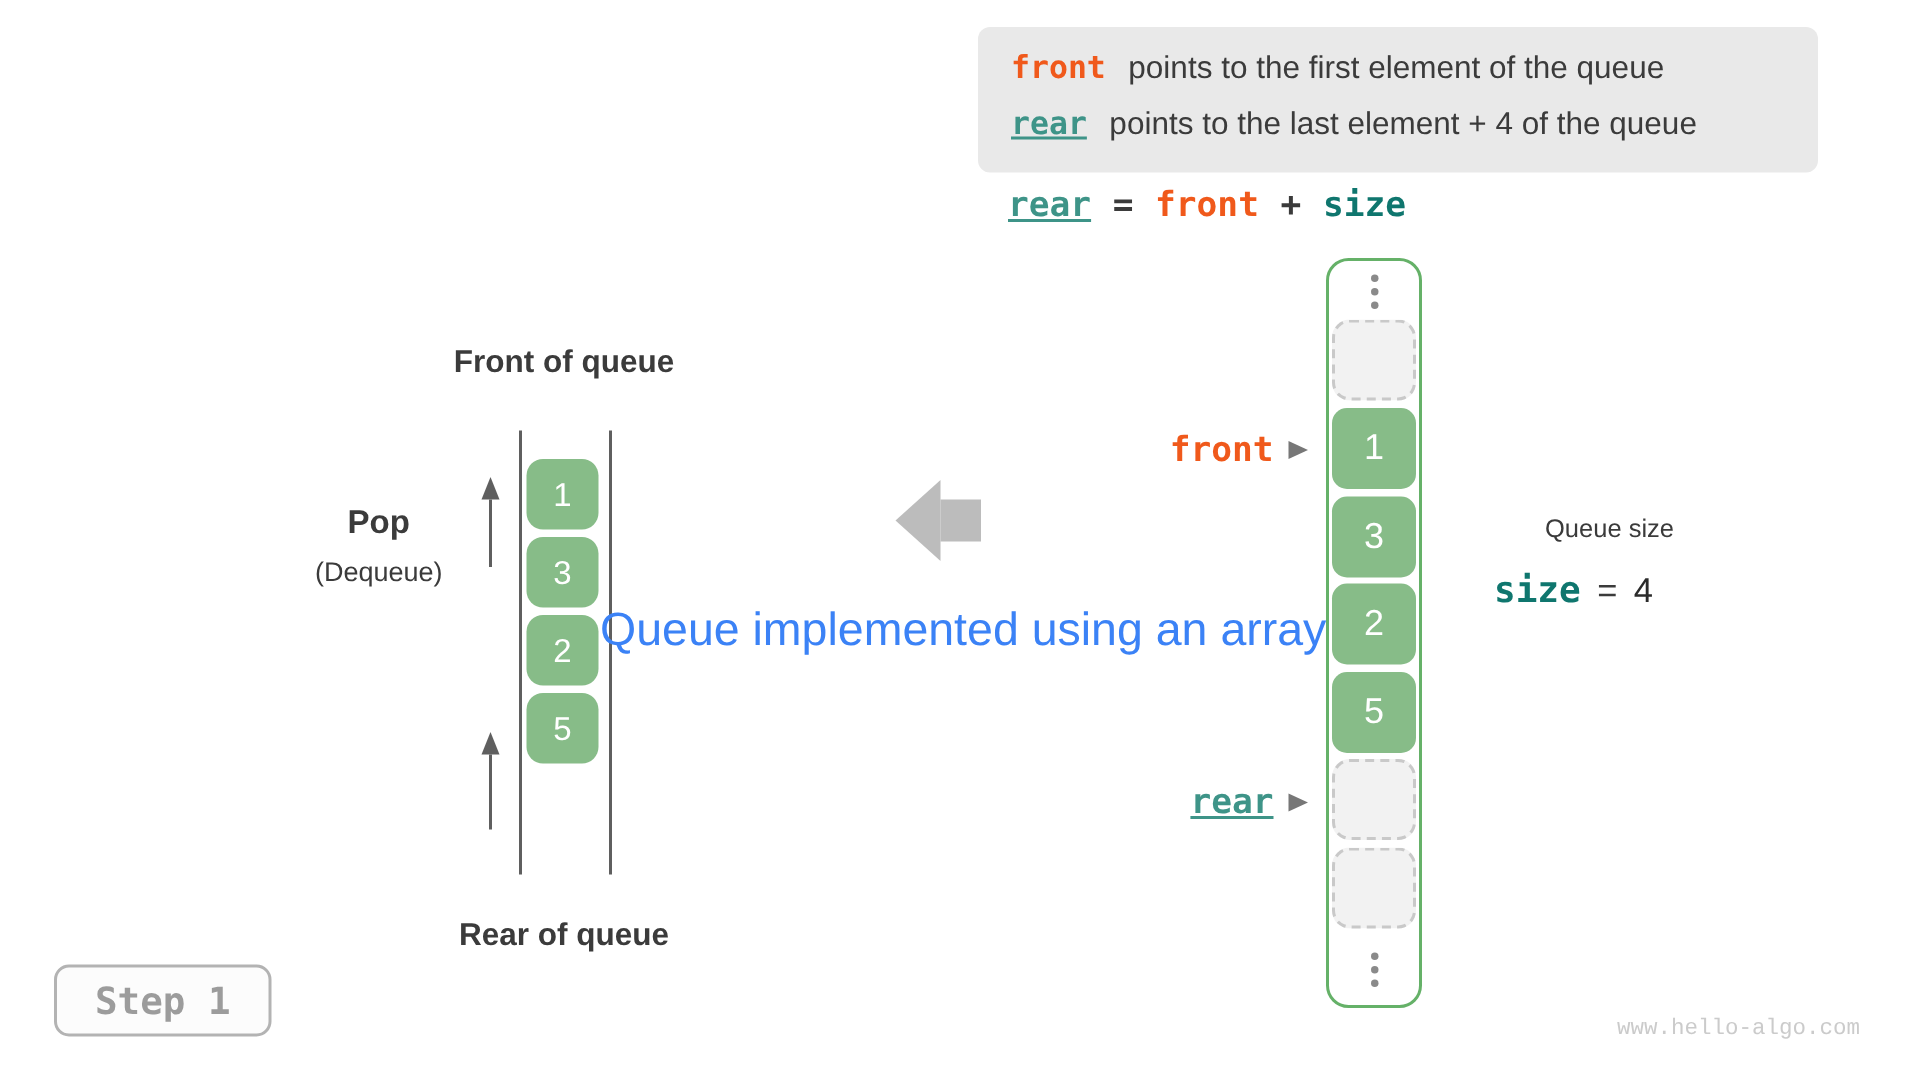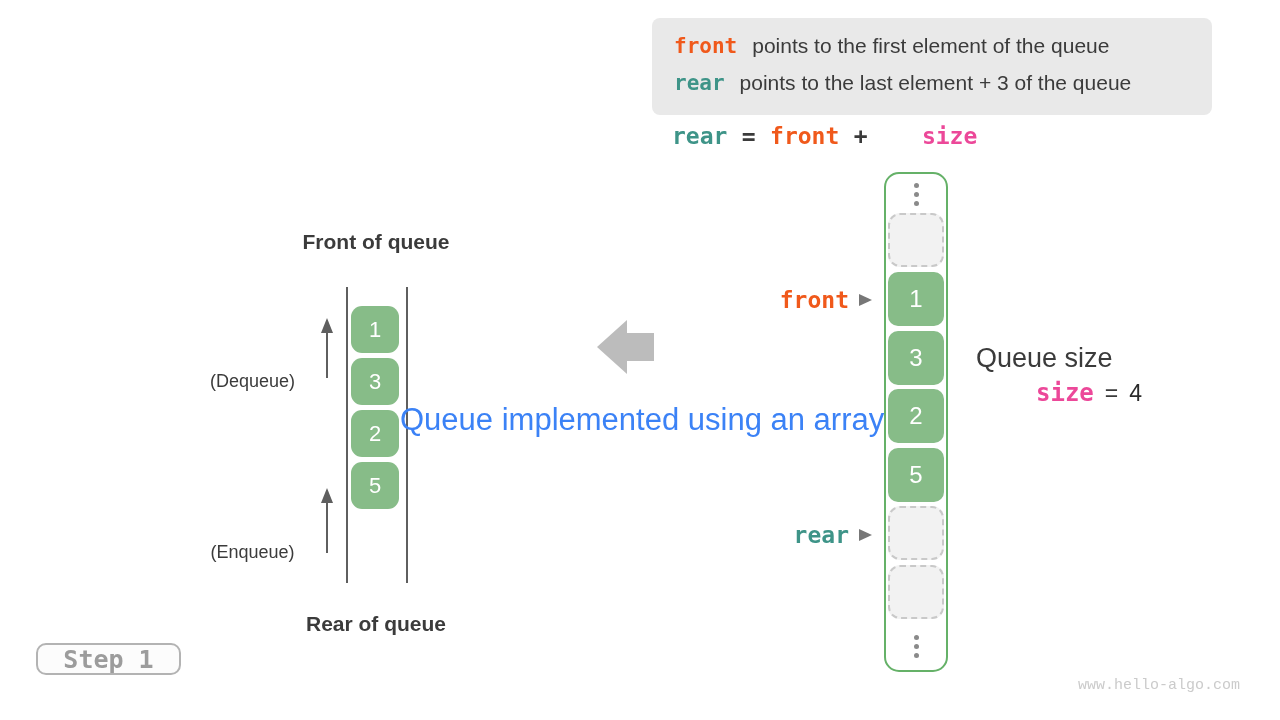--- a/index.html
+++ b/index.html
@@ -8,22 +8,22 @@
     position: relative;
     width: 1280px;
     height: 720px;
     background: #ffffff;
     overflow: hidden;
     font-family: "Liberation Sans", sans-serif;
     color: #3b3b3b;
   }
   .mono { font-family: "DejaVu Sans Mono", monospace; font-weight: bold; }
   .orange { color: #f0591b; }
-  .teal   { color: #3e9488; }
-  .blue   { color: #ec4899; margin-left: 40px; }
+  .teal   { color: #3e9488; text-decoration: underline; }
+  .blue   { color: #0f766e; }
 
   
   .legend {
     position: absolute; left: 652px; top: 18px;
     width: 560px; height: 97px;
     background: #e9e9e9; border-radius: 8px;
     padding: 9px 0 0 22px;
   }
   .legend-line { height: 37px; line-height: 37px; font-size: 21px; white-space: nowrap; }
   .legend-line .kw { font-size: 21px; margin-right: 15px; }
@@ -87,29 +87,29 @@
     display: flex; align-items: center; justify-content: flex-end; gap: 10px;
   }
   .pointer-row .plabel { font-size: 23px; line-height: 28px; }
   .tri-right {
     width: 0; height: 0;
     border-top: 6px solid transparent; border-bottom: 6px solid transparent;
     border-left: 13px solid #777777;
   }
 
   
-  .size-title { position: absolute; left: 976px; top: 343px; font-size: 27px; color: #3b3b3b; }
+  .size-title { position: absolute; left: 1030px; top: 343px; font-size: 17px; color: #3b3b3b; }
   .size-eq { position: absolute; left: 996px; top: 379px; font-size: 23px; white-space: nowrap; }
   .size-eq .var { font-family: "DejaVu Sans Mono", monospace; font-weight: bold; font-size: 24px; }
   .size-eq .op { margin: 0 11px; color: #3b3b3b; }
   .size-eq .val { color: #2b2b2b; }
 
   
   .step-badge {
-    position: absolute; left: 36px; top: 643px; width: 145px; height: 32px;
+    position: absolute; left: 36px; top: 643px; width: 145px; height: 48px;
     border: 2px solid #b3b3b3; border-radius: 10px; background: #fcfcfc;
     display: flex; align-items: center; justify-content: center;
     font-family: "DejaVu Sans Mono", monospace; font-weight: bold;
     font-size: 25px; color: #9c9c9c;
   }
   .watermark {
     position: absolute; left: 1040px; top: 677px; width: 200px;
     text-align: right; font-family: Liberation Mono, monospace;
     font-size: 15px; color: #cbcbcb;
   }
@@ -117,21 +117,21 @@
 </head>
 <body>
 
 <div class="canvas">
 
   <div class="legend">
     <div class="legend-line">
       <span class="kw mono orange">front</span><span>points to the first element of the queue</span>
     </div>
     <div class="legend-line">
-      <span class="kw mono teal">rear</span><span>points to the last element + 3 of the queue</span>
+      <span class="kw mono teal">rear</span><span>points to the last element + 4 of the queue</span>
     </div>
   </div>
 
   <div class="formula">
     <span class="teal">rear</span>
     <span class="op">=</span>
     <span class="orange">front</span>
     <span class="op">+</span>
     <span class="blue">size</span>
   </div>
@@ -140,27 +140,27 @@
   <div class="h-label" style="left:276px; top:612px; width:200px;">Rear of queue</div>
 
   <div class="v-line" style="left:346px; top:287px; height:296px;"></div>
   <div class="v-line" style="left:406px; top:287px; height:296px;"></div>
 
   <div class="lcell" style="left:351px; top:306px;">1</div>
   <div class="lcell" style="left:351px; top:358px;">3</div>
   <div class="lcell" style="left:351px; top:410px;">2</div>
   <div class="lcell" style="left:351px; top:462px;">5</div>
 
+  <div class="op-title" style="left:180px; top:335px; width:145px;">Pop</div>
   <div class="op-sub" style="left:160px; top:371px; width:185px;">(Dequeue)</div>
   <div class="up-arrow" style="left:320px; top:318px;">
     <div class="head"></div>
       <div class="shaft" style="height:45px;"></div>
   </div>
 
-  <div class="op-sub" style="left:160px; top:542px; width:185px;">(Enqueue)</div>
   <div class="up-arrow" style="left:320px; top:488px;">
     <div class="head"></div>
       <div class="shaft" style="height:50px;"></div>
   </div>
 
   <div class="block-arrow">
     <div class="head"></div>
       <div class="body"></div>
   </div>
   <div class="caption">Queue implemented using an array</div>

